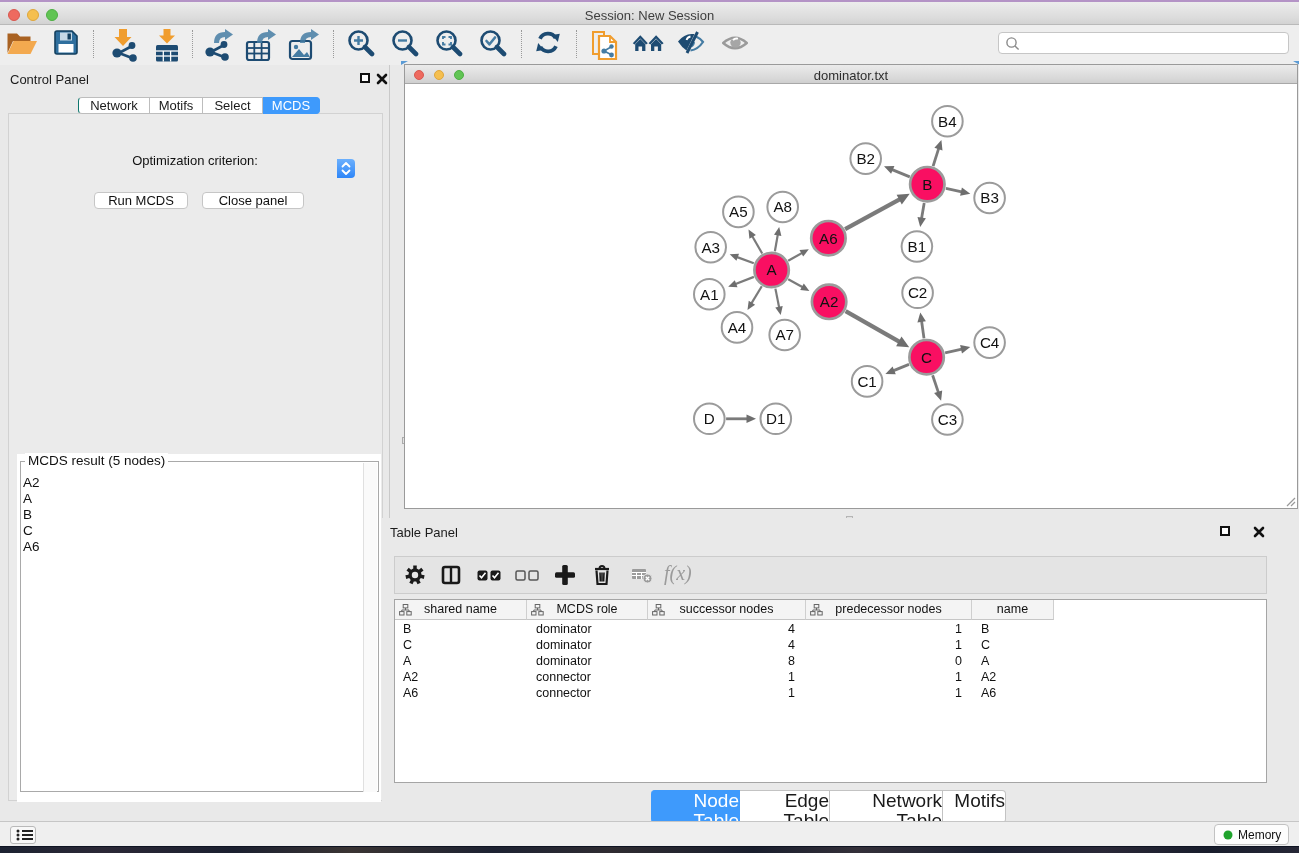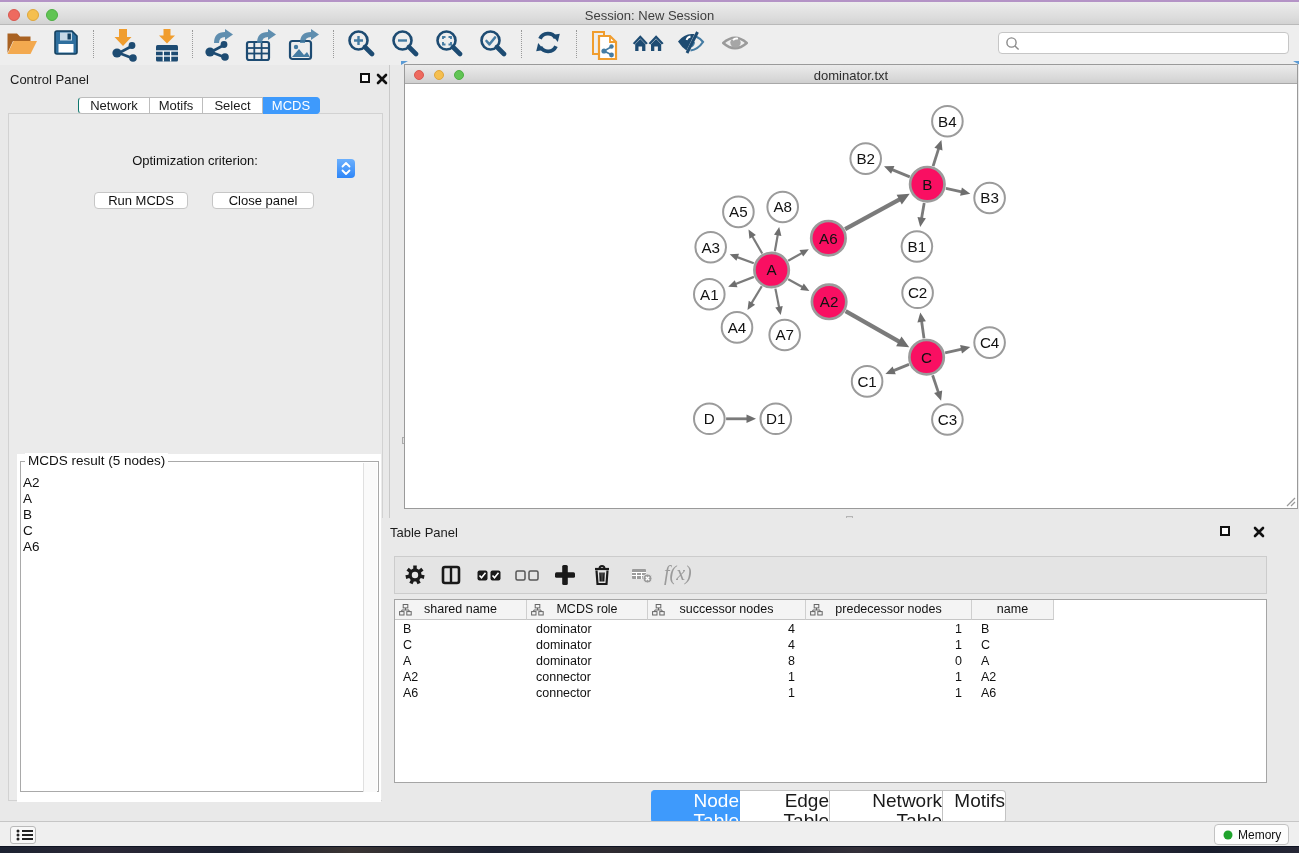--- a/index.html
+++ b/index.html
@@ -230,21 +230,21 @@
     <div class="tab last sel" style="width:57px;">MCDS</div>
   </div>
   <div class="abs" id="opt-label">Optimization criterion:</div>
   <div class="abs" id="cp-sel-btn">
     <svg width="18" height="19" viewBox="0 0 18 19">
       <path d="M5.5 7.5 L9 4 L12.5 7.5" fill="none" stroke="#fff" stroke-width="1.8" stroke-linecap="round" stroke-linejoin="round"></path>
       <path d="M5.5 11.5 L9 15 L12.5 11.5" fill="none" stroke="#fff" stroke-width="1.8" stroke-linecap="round" stroke-linejoin="round"></path>
     </svg>
   </div>
   <div class="mbtn" style="left:94px;width:94px;">Run MCDS</div>
-  <div class="mbtn" style="left:212px;width:102px;">Close panel</div>
+  <div class="mbtn" style="left:202px;width:102px;">Close panel</div>
   <div class="abs" id="result-box">
     <div id="result-fieldset">
       <div id="result-legend">MCDS result (5 nodes)</div>
       <div id="result-scroll"></div>
       <div class="ritem" style="top:13px;">A2</div>
       <div class="ritem" style="top:29px;">A</div>
       <div class="ritem" style="top:45px;">B</div>
       <div class="ritem" style="top:61px;">C</div>
       <div class="ritem" style="top:77px;">A6</div>
     </div>

